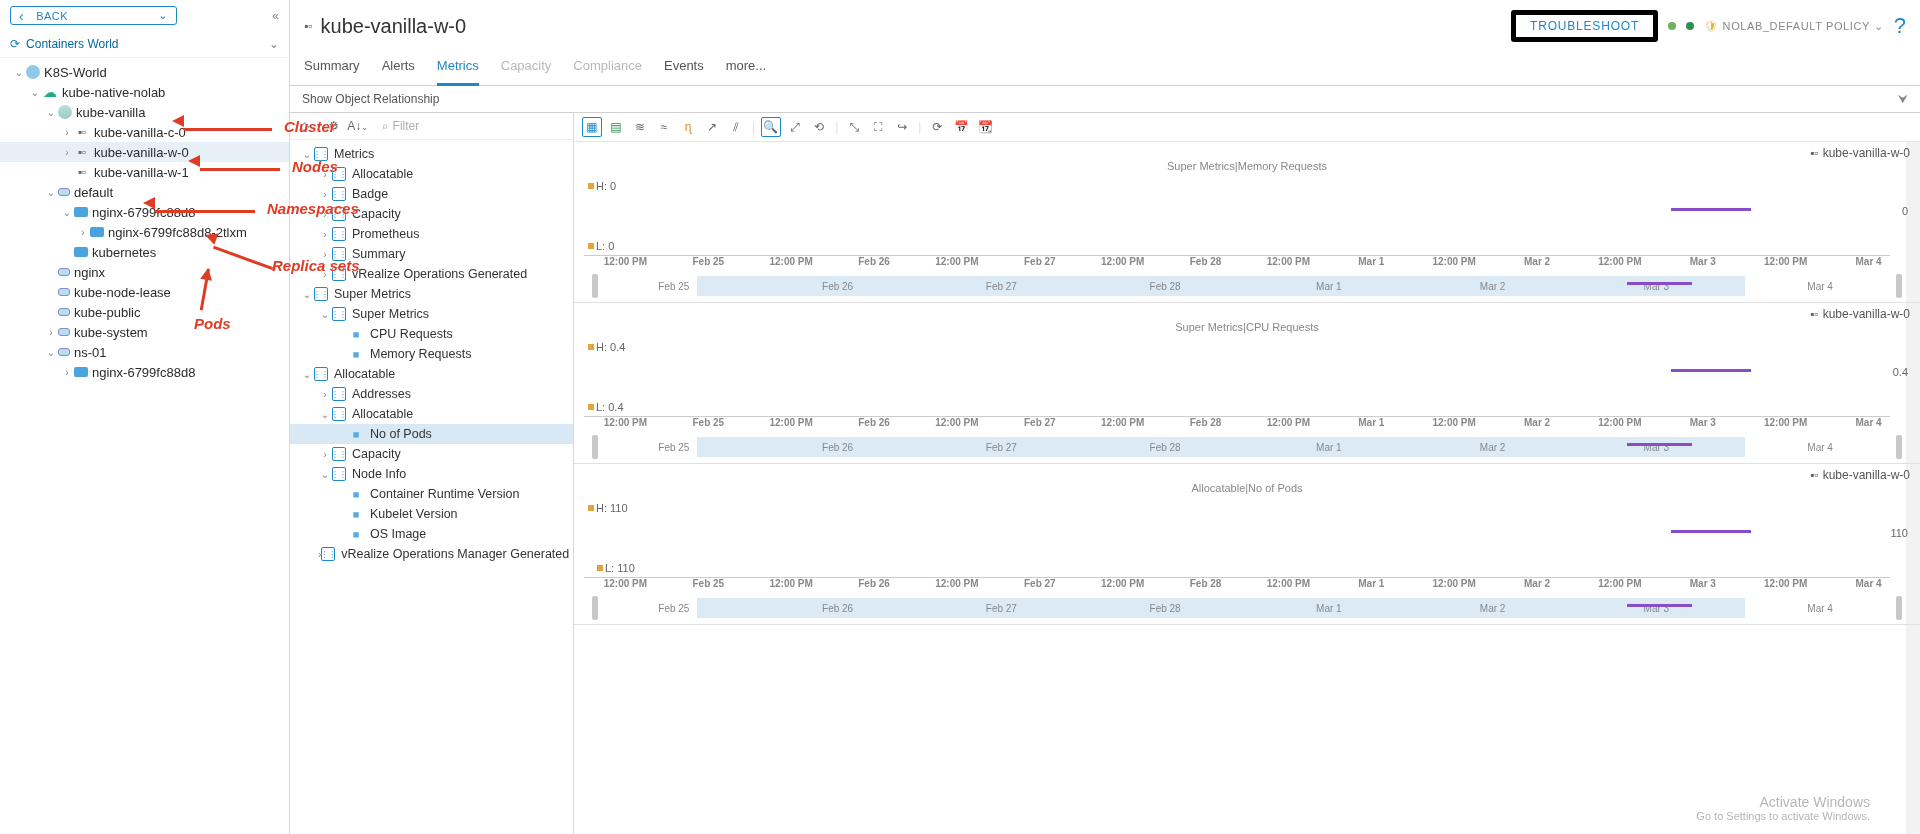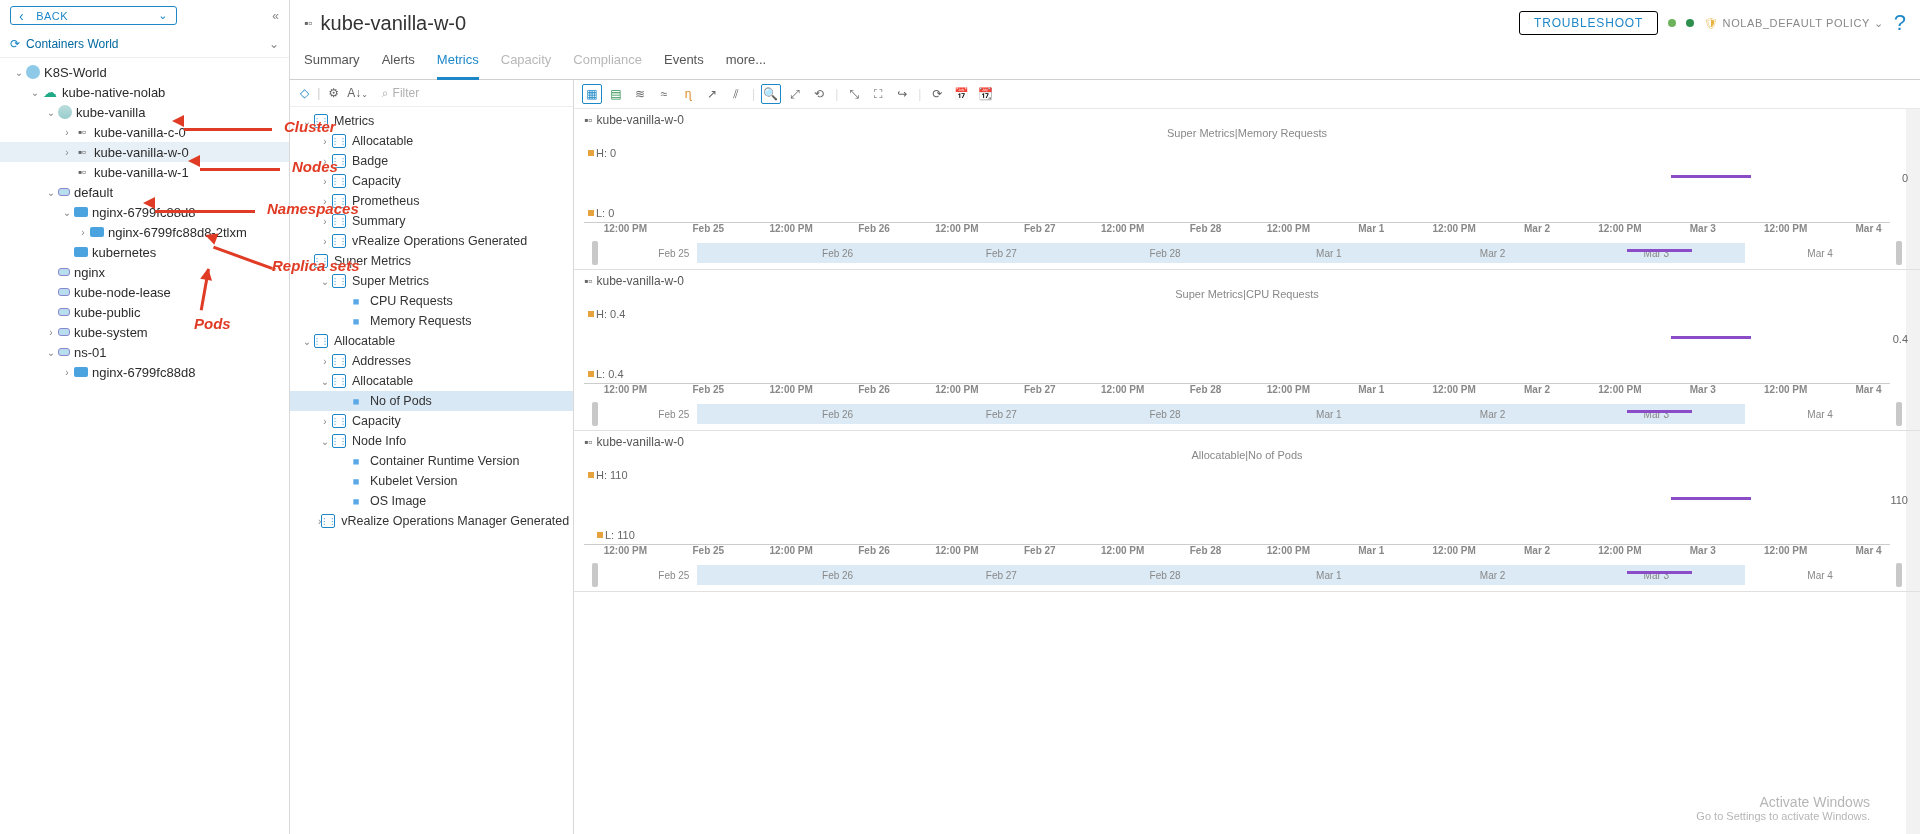--- a/index.html
+++ b/index.html
@@ -27,21 +27,21 @@
   .ticon.node{ color:#666;}
   .ticon.ns{ width:12px;height:8px; background:#b8ddee;border-radius:3px;border:1px solid #88c;}
   .ticon.rs{ width:14px;height:10px;background:#4aa3df;border-radius:2px;}
   .ticon.pod{ width:14px;height:10px;background:#4aa3df;border-radius:2px;}
   
   .main { flex:1; display:flex; flex-direction:column; min-width:0;}
   .title-bar { display:flex; align-items:center; padding:10px 14px 4px; gap:8px;}
   .title-bar .obj-ico { color:#666; }
   .title-bar h1 { font-size:20px; font-weight:400; color:#333; }
   .title-bar .right { margin-left:auto; display:flex; align-items:center; gap:10px;}
-  .trouble-btn { border:1px solid #000000; color:#1e87c8; padding:4px 14px; border-radius:3px; font-size:12px; letter-spacing:.8px; cursor:pointer; background:#fff;}
+  .trouble-btn { border:5px solid #000000; color:#1e87c8; padding:4px 14px; border-radius:3px; font-size:12px; letter-spacing:.8px; cursor:pointer; background:#fff;}
   .dot { width:8px;height:8px; border-radius:50%; display:inline-block;}
   .dot.green{background:#6db35a;}
   .dot.dgreen{background:#2e8f4f;}
   .policy { color:#888; font-size:11px; letter-spacing:.6px; display:flex; align-items:center; gap:4px; cursor:pointer;}
   .policy .pico{ color:#e8b23d; }
   .help { color:#1e87c8; font-size:22px; cursor:pointer; }
   .tabs { display:flex; gap:22px; padding:8px 14px 0; border-bottom:1px solid #d0d0d0; font-size:13px;}
   .tab { padding:4px 0 10px; cursor:pointer; color:#555; }
   .tab.active { color:#1e87c8; border-bottom:3px solid #1e87c8; margin-bottom:-1px;}
   .tab.dis { color:#b8b8b8; }
@@ -63,21 +63,21 @@
   .mlabel{ margin-left:6px; color:#333;}
   
   .charts { flex:1; display:flex; flex-direction:column; min-width:0; overflow:hidden;}
   .chart-tb { display:flex; align-items:center; gap:4px; padding:4px 8px; border-bottom:1px solid #e8e8e8;}
   .chart-tb .btn { width:20px;height:20px; border:1px solid transparent; display:inline-flex; align-items:center; justify-content:center; cursor:pointer; font-size:12px; color:#666; border-radius:2px;}
   .chart-tb .btn.active{border-color:#1e87c8; color:#1e87c8;}
   .chart-tb .btn.grn{color:#2e8f4f;}
   .chart-tb .btn.orange{color:#e08e2b;}
   .chart-panes { flex:1; overflow:auto; position:relative;}
   .chart { border-bottom:1px solid #e0e0e0; padding:4px 10px 0; position:relative;}
-  .chart .ctitle { text-align:left; font-size:12px; color:#555;}
+  .chart .ctitle { text-align:right; font-size:12px; color:#555;}
   .chart .ctitle .ci{color:#666; margin-right:4px;}
   .chart .csub { text-align:center; font-size:11px; color:#888; margin-bottom:4px;}
   .plot { position:relative; height:80px; }
   .axis { position:absolute; left:0; right:20px; bottom:0; height:0; border-top:1px solid #ccc;}
   .hl{ position:absolute; font-size:11px; color:#666; display:flex; align-items:center; gap:2px;}
   .hl .mk{width:6px;height:6px;display:inline-block;background:#e6a23c; }
   .rval{position:absolute; right:2px; font-size:11px; color:#666;}
   .ticks { position:relative; display:flex; font-size:10px; color:#888; height:16px;}
   .ticks span{flex:1; text-align:center;font-weight:bold;}
   .overview { position:relative; height:24px; margin:2px 8px 4px; background:#fff;}
@@ -222,20 +222,24 @@
     <div class="tabs" id="tabs">
         <div class="tab">Summary</div>
         <div class="tab">Alerts</div>
         <div class="tab active">Metrics</div>
         <div class="tab dis">Capacity</div>
         <div class="tab dis">Compliance</div>
         <div class="tab">Events</div>
         <div class="tab">more...</div>
       </div>
 
+    <div class="rel-bar">
+      <span>Show Object Relationship</span>
+      <span class="exp">⮟</span>
+    </div>
 
     <div class="content">
 
       <div class="metrics-col">
         <div class="metrics-tb">
           <span class="ico" style="color:#1e87c8;">◇</span>
           <span style="color:#ccc;">|</span>
           <span class="ico">⚙</span>
           <span class="ico">A↓<span style="font-size:8px">⌄</span></span>
           <div class="filter">

